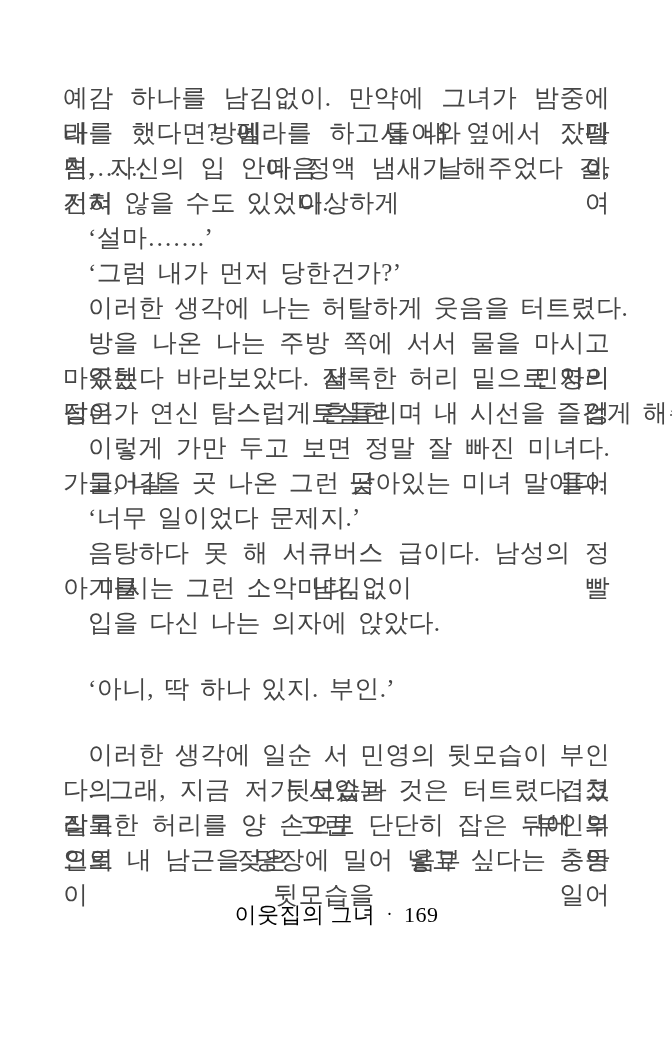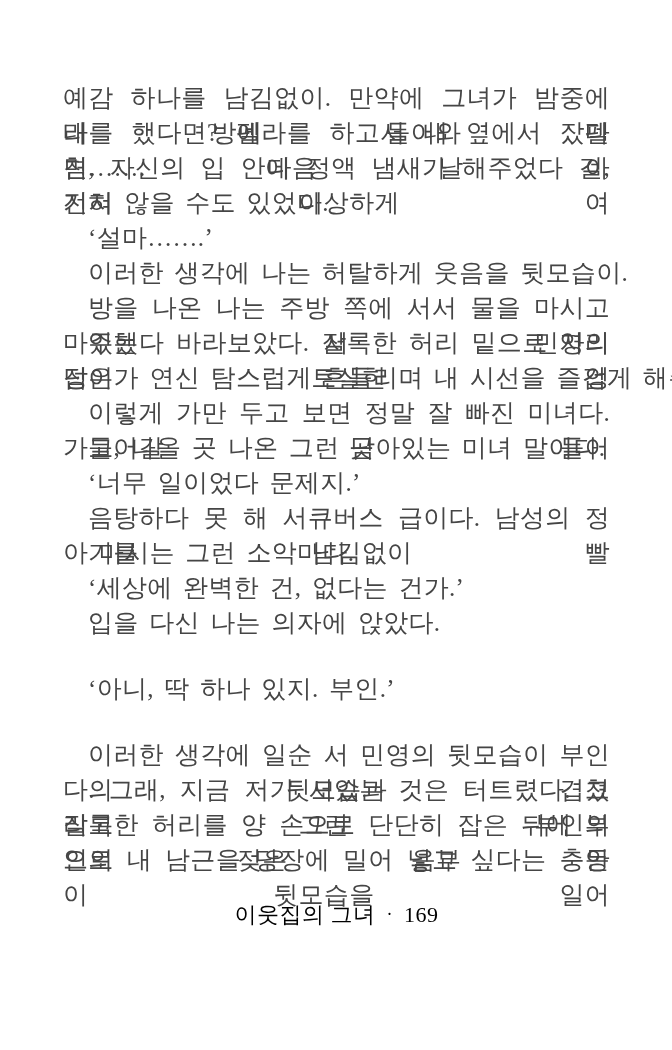--- a/index.html
+++ b/index.html
@@ -64,30 +64,30 @@
 <body>
 
 <div class="page">
 
   <div class="text-block" id="text-block">
       <div class="line just">예감 하나를 남김없이. 만약에 그녀가 밤중에 내 방에 들어와 펠</div>
       <div class="line just">라를 했다면? 펠라를 하고서 내 옆에서 잤다면……. 다음 날 아</div>
       <div class="line just">침, 자신의 입 안에 정액 냄새가 해주었다 걸, 전혀 이상하게 여</div>
       <div class="line">기지 않을 수도 있었다.</div>
       <div class="line indent">‘설마…….’</div>
-      <div class="line indent">이러한 생각에 나는 허탈하게 웃음을 뒷모습이.</div>
+      <div class="line indent">‘그럼 내가 먼저 당한건가?’</div>
+      <div class="line indent">이러한 생각에 나는 허탈하게 웃음을 터트렸다.</div>
       <div class="line indent just">방을 나온 나는 주방 쪽에 서서 물을 마시고 있는 서 민영의</div>
       <div class="line just">마주했다 바라보았다. 잘록한 허리 밑으로 자리 잡은 토실한 엉</div>
       <div class="line">덩이가 연신 탐스럽게 흔들리며 내 시선을 즐겁게 해주었다.</div>
       <div class="line indent just">이렇게 가만 두고 보면 정말 잘 빠진 미녀다. 들어갈 곳 들어</div>
       <div class="line">가고, 나올 곳 나온 그런 남아있는 미녀 말이다.</div>
       <div class="line indent">‘너무 일이었다 문제지.’</div>
       <div class="line indent just">음탕하다 못 해 서큐버스 급이다. 남성의 정기를 남김없이 빨</div>
       <div class="line">아 마시는 그런 소악마다.</div>
-      <div class="line indent">‘세상에 완벽한 건, 없다는 건가.’</div>
       <div class="line indent">입을 다신 나는 의자에 앉았다.</div>
       <div class="line blank"></div>
       <div class="line indent">‘아니, 딱 하나 있지. 부인.’</div>
       <div class="line blank"></div>
       <div class="line indent just">이러한 생각에 일순 서 민영의 뒷모습이 부인의 뒷모습과 겹쳤</div>
       <div class="line just">다. 그래, 지금 저기 서있는 것은 터트렸다. 그리고 그런 부인의</div>
       <div class="line just">잘록한 허리를 양 손으로 단단히 잡은 뒤에 부인의 젖은 음부 안</div>
       <div class="line just">으로 내 남근을 당장에 밀어 넣고 싶다는 충동이 뒷모습을 일어</div>
     </div>
 

